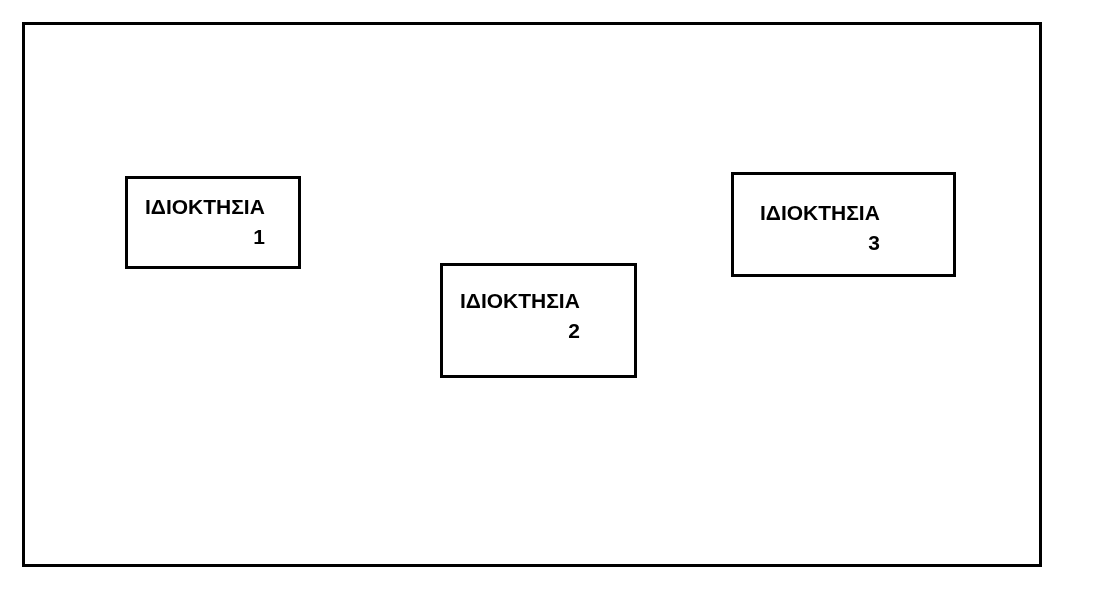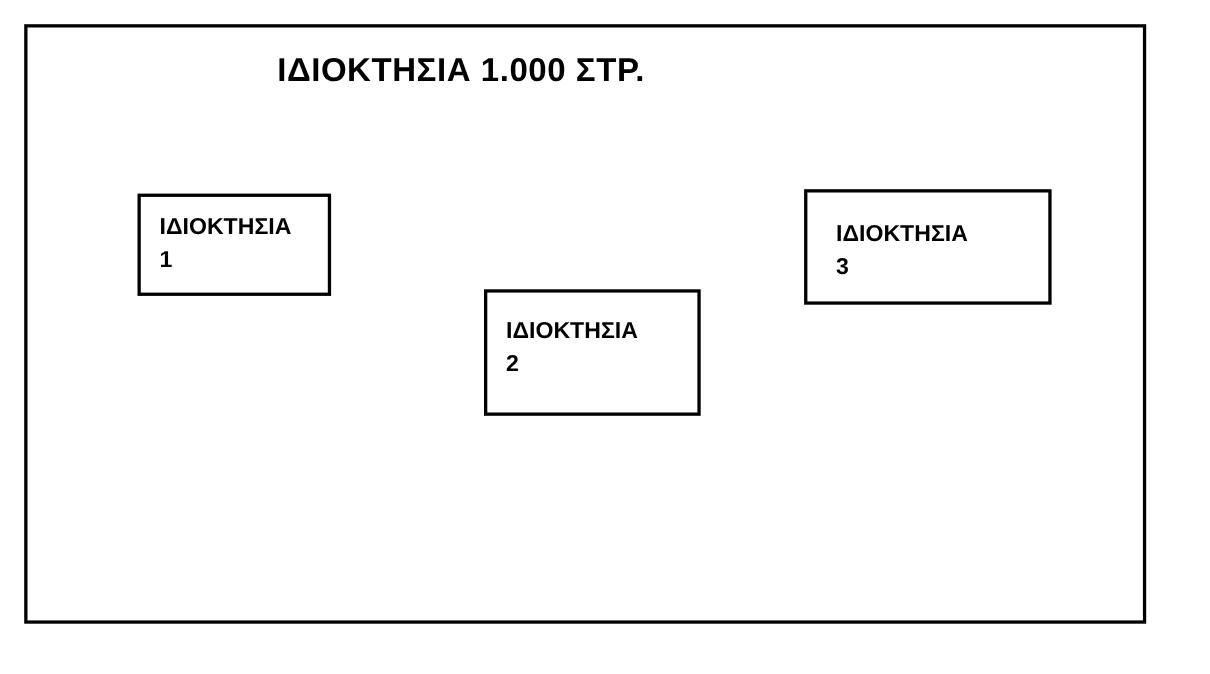--- a/index.html
+++ b/index.html
@@ -36,40 +36,40 @@
     white-space: nowrap;
   }
   .prop-box {
     position: absolute;
     border: 3px solid #000000;
     background: #ffffff;
     box-sizing: border-box;
     font-weight: bold;
     font-size: 21px;
     line-height: 30px;
+    text-align: right;
   }
   .prop-box .box-text {
     position: absolute;
     left: 17px;
     top: 13px;
     white-space: nowrap;
   }
   .box-1 { left: 125px; top: 176px; width: 176px; height: 93px; }
   .box-2 { left: 440px; top: 263px; width: 197px; height: 115px; }
   .box-2 .box-text { top: 20px; }
   .box-3 { left: 731px; top: 172px; width: 225px; height: 105px; }
   .box-3 .box-text { left: 26px; top: 23px; }
 </style>
 </head>
 <body>
 
 <div class="canvas">
   <div class="outer-rect"></div>
 
-  <div class="diagram-title">ΙΔΙΟΚΤΗΣΙΑ 1.000 ΣΤΡ.</div>
 
   <div class="prop-box box-1">
     <div class="box-text">
       <div>ΙΔΙΟΚΤΗΣΙΑ</div>
       <div>1</div>
     </div>
   </div>
 
   <div class="prop-box box-2">
     <div class="box-text">

